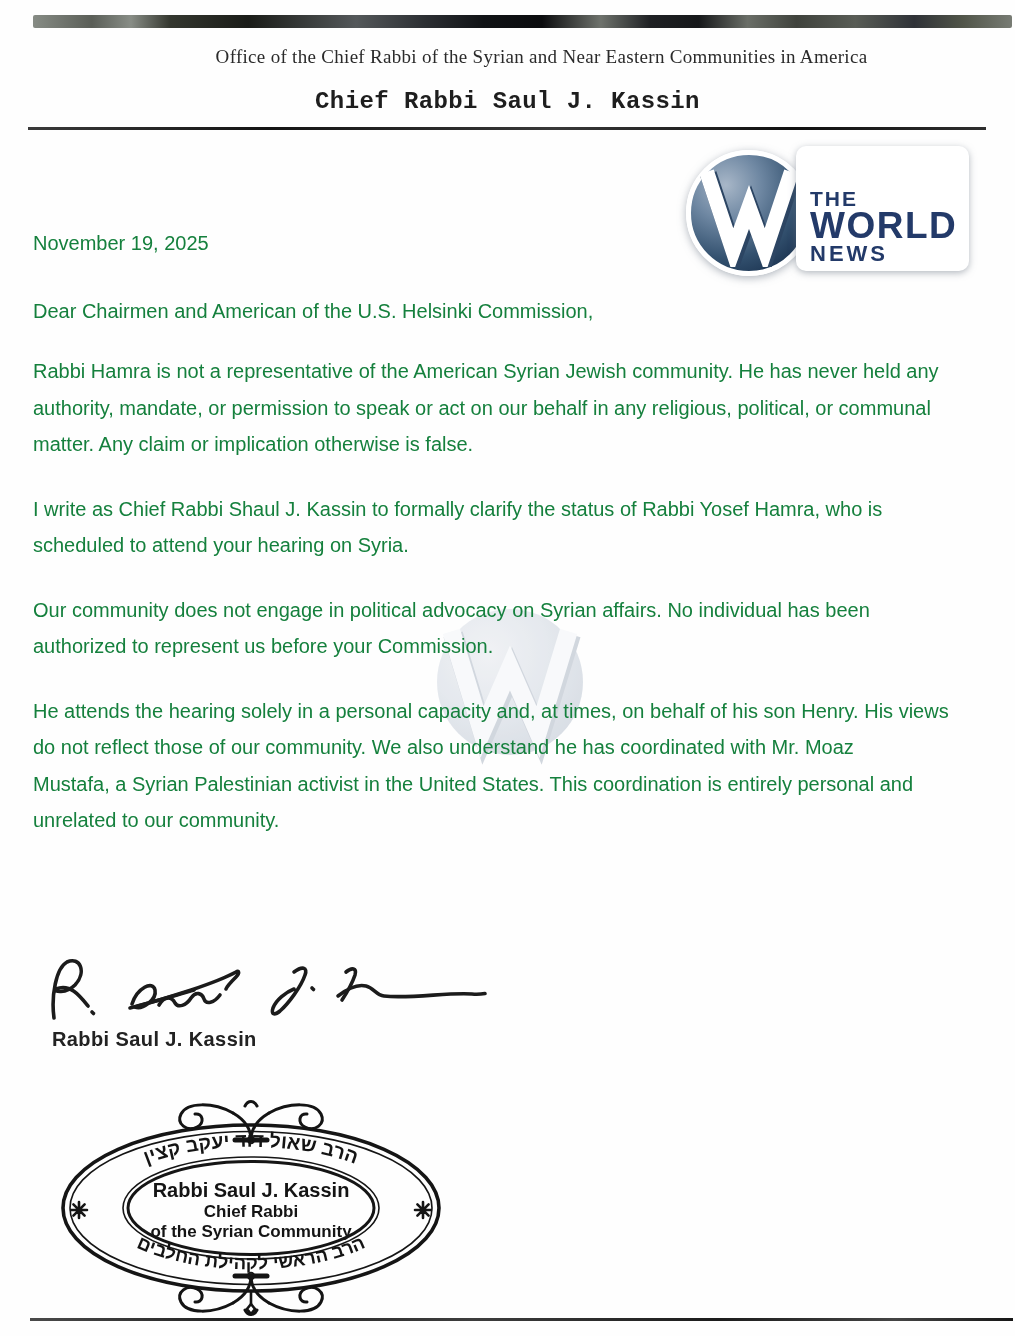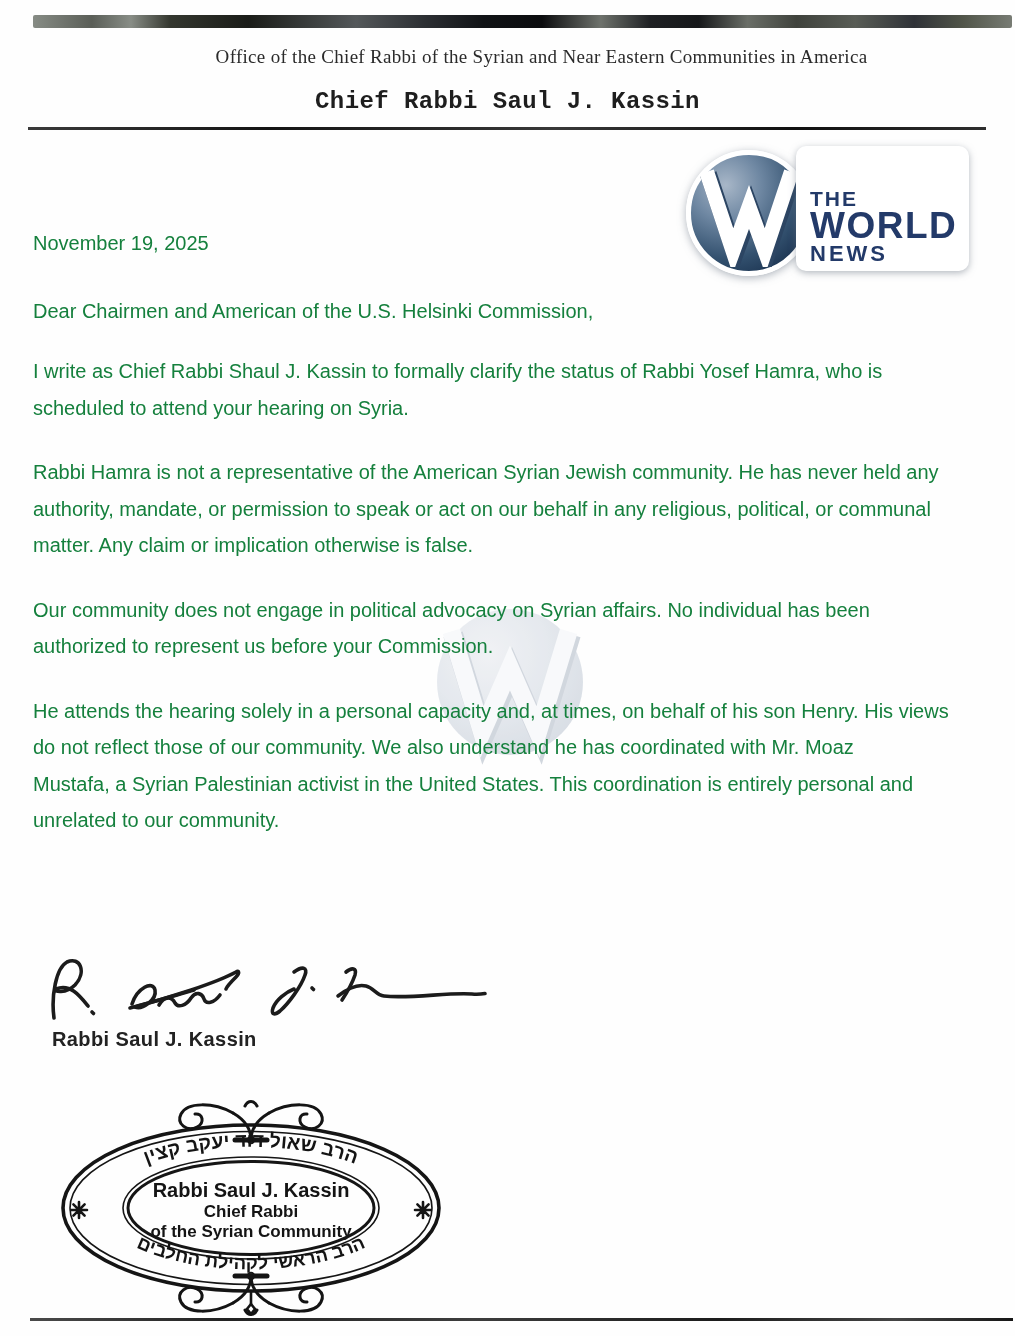--- a/index.html
+++ b/index.html
@@ -101,25 +101,25 @@
     <div class="ywn-text">
       <div class="ywn-the">THE</div>
       <div class="ywn-world">WORLD</div>
       <div class="ywn-news">NEWS</div>
     </div>
   </div>
 
   <div class="body-text">
     <p class="date">November 19, 2025</p>
     <p class="salutation">Dear Chairmen and American of the U.S. Helsinki Commission,</p>
-    <p>I write as Chief Rabbi Shaul J. Kassin to formally clarify the status of Rabbi Yosef Hamra, who is
-scheduled to attend your hearing on Syria.</p>
     <p>Rabbi Hamra is not a representative of the American Syrian Jewish community. He has never held any
 authority, mandate, or permission to speak or act on our behalf in any religious, political, or communal
 matter. Any claim or implication otherwise is false.</p>
+    <p>I write as Chief Rabbi Shaul J. Kassin to formally clarify the status of Rabbi Yosef Hamra, who is
+scheduled to attend your hearing on Syria.</p>
     <p>Our community does not engage in political advocacy on Syrian affairs. No individual has been
 authorized to represent us before your Commission.</p>
     <p>He attends the hearing solely in a personal capacity and, at times, on behalf of his son Henry. His views
 do not reflect those of our community. We also understand he has coordinated with Mr. Moaz
 Mustafa, a Syrian Palestinian activist in the United States. This coordination is entirely personal and
 unrelated to our community.</p>
   </div>
 
   <div class="signature">
     <svg width="450" height="86" viewBox="0 0 450 86">

